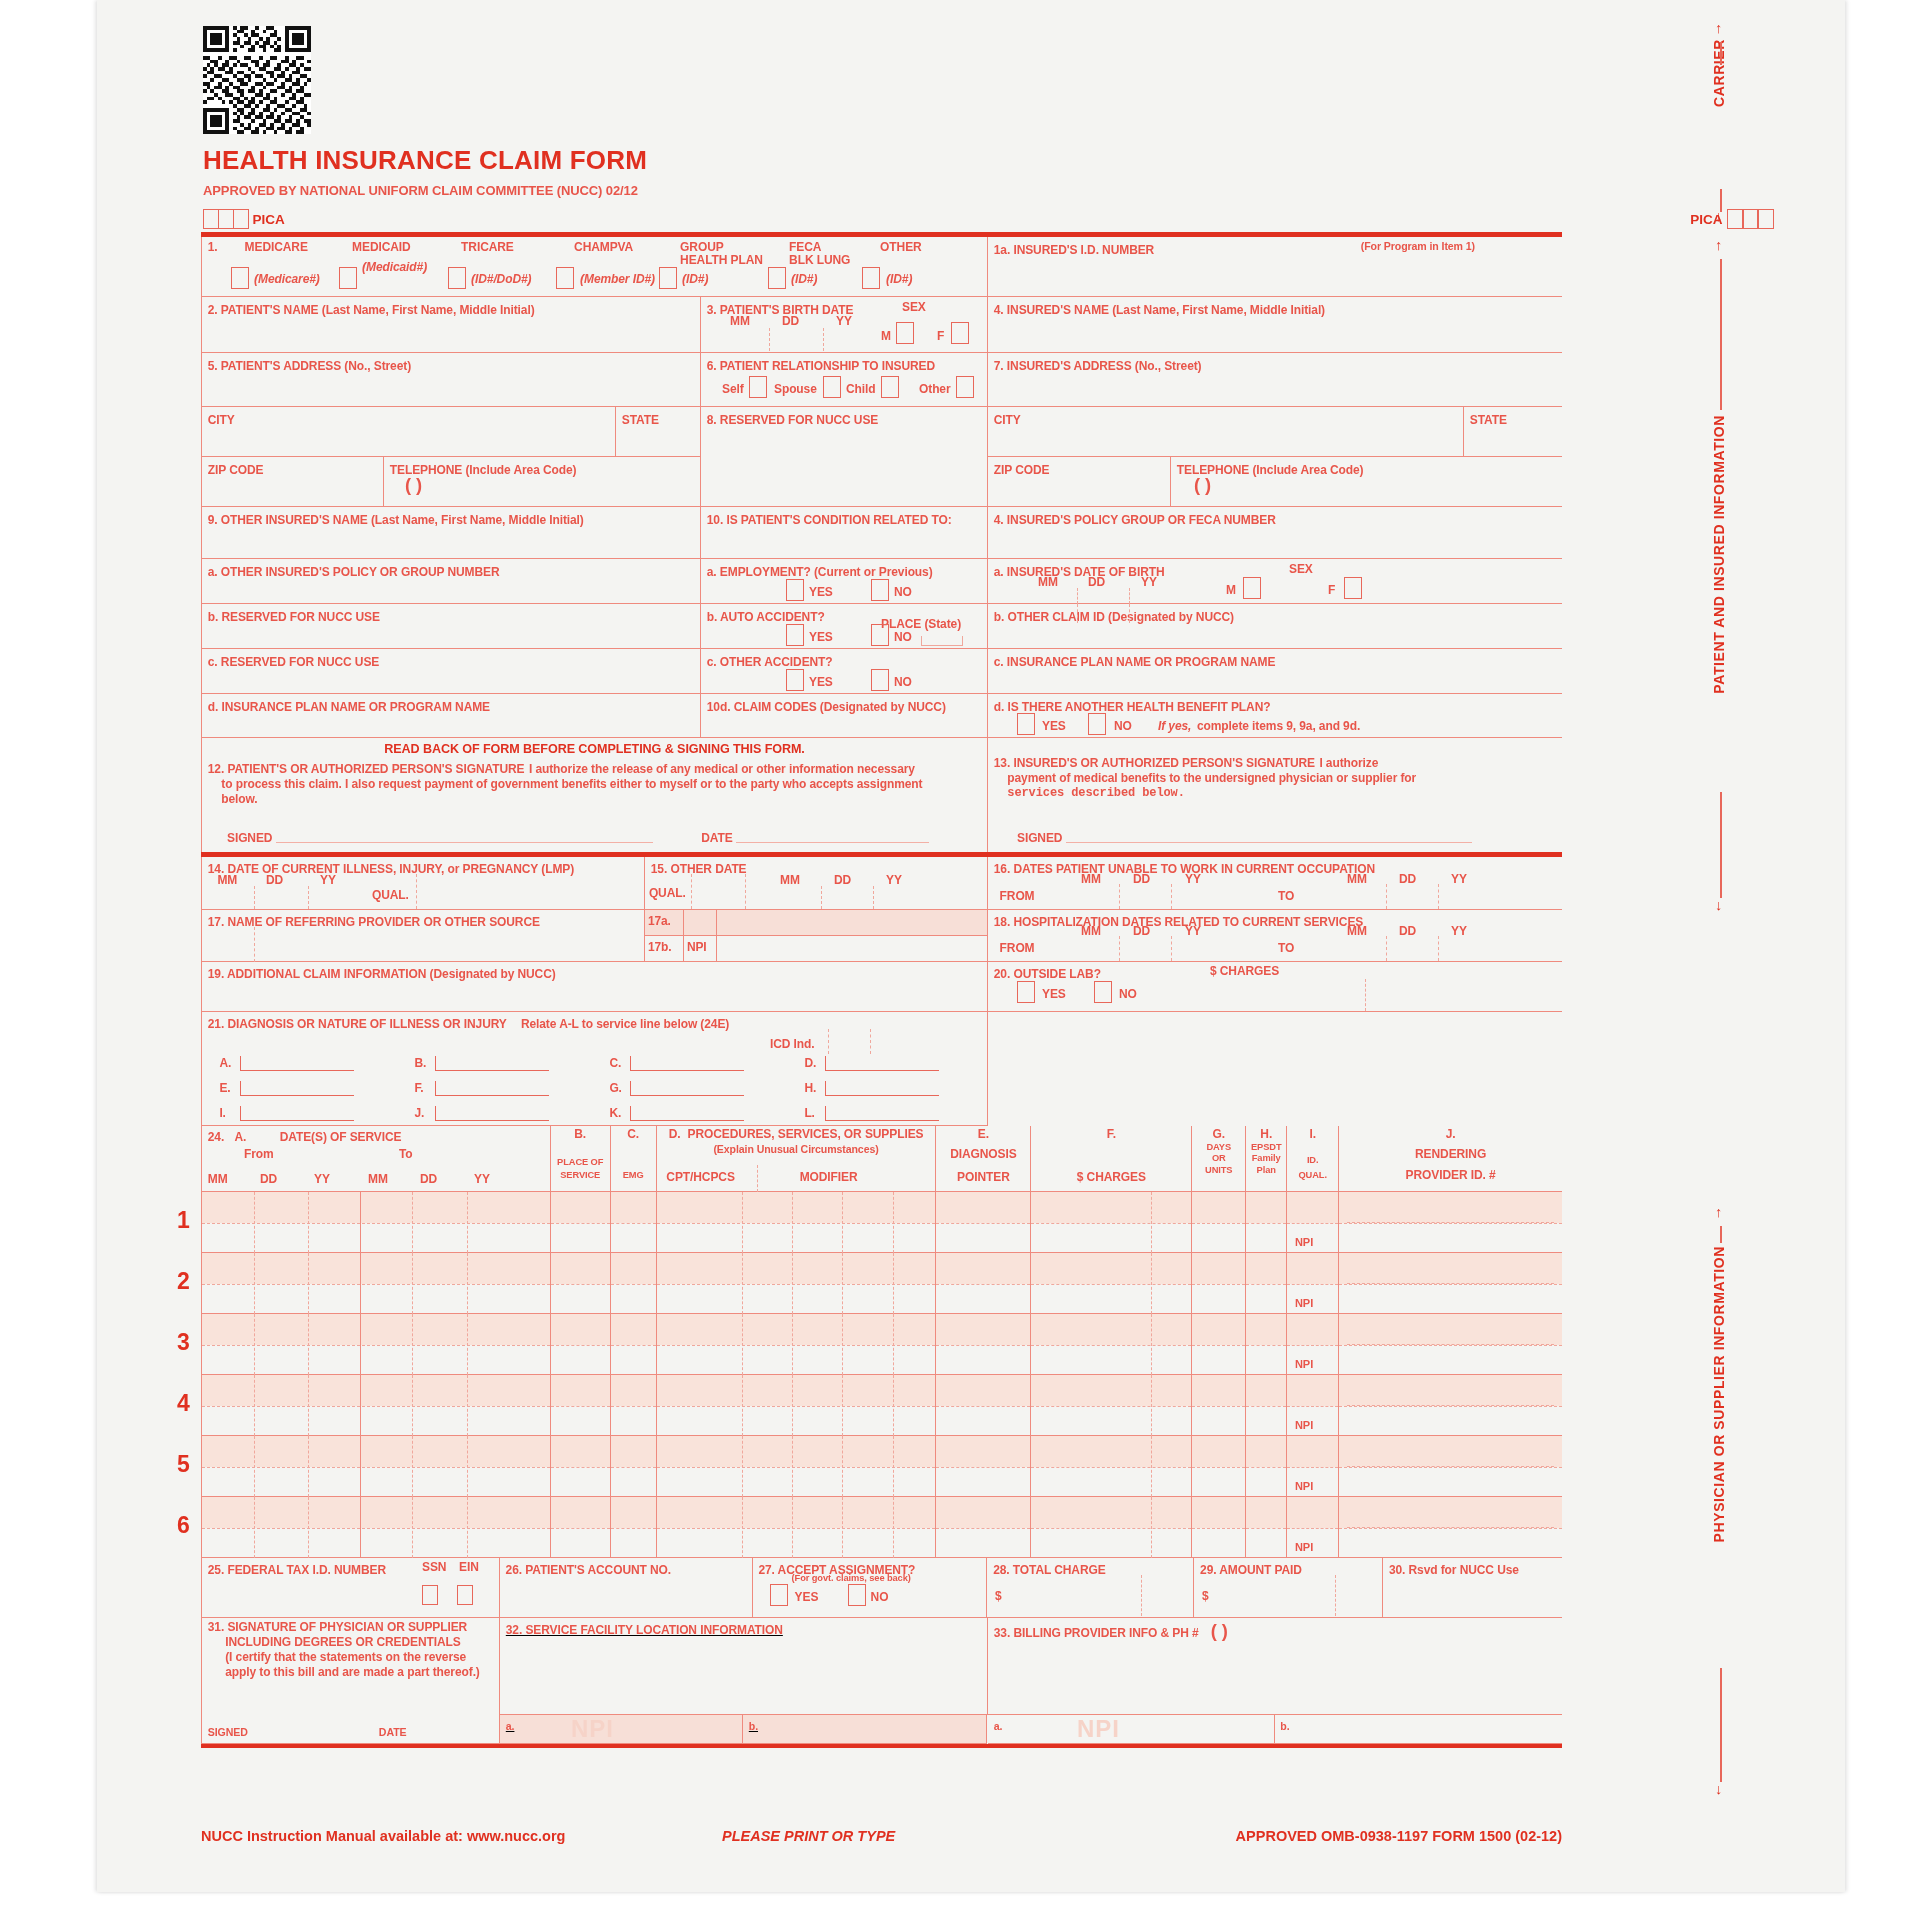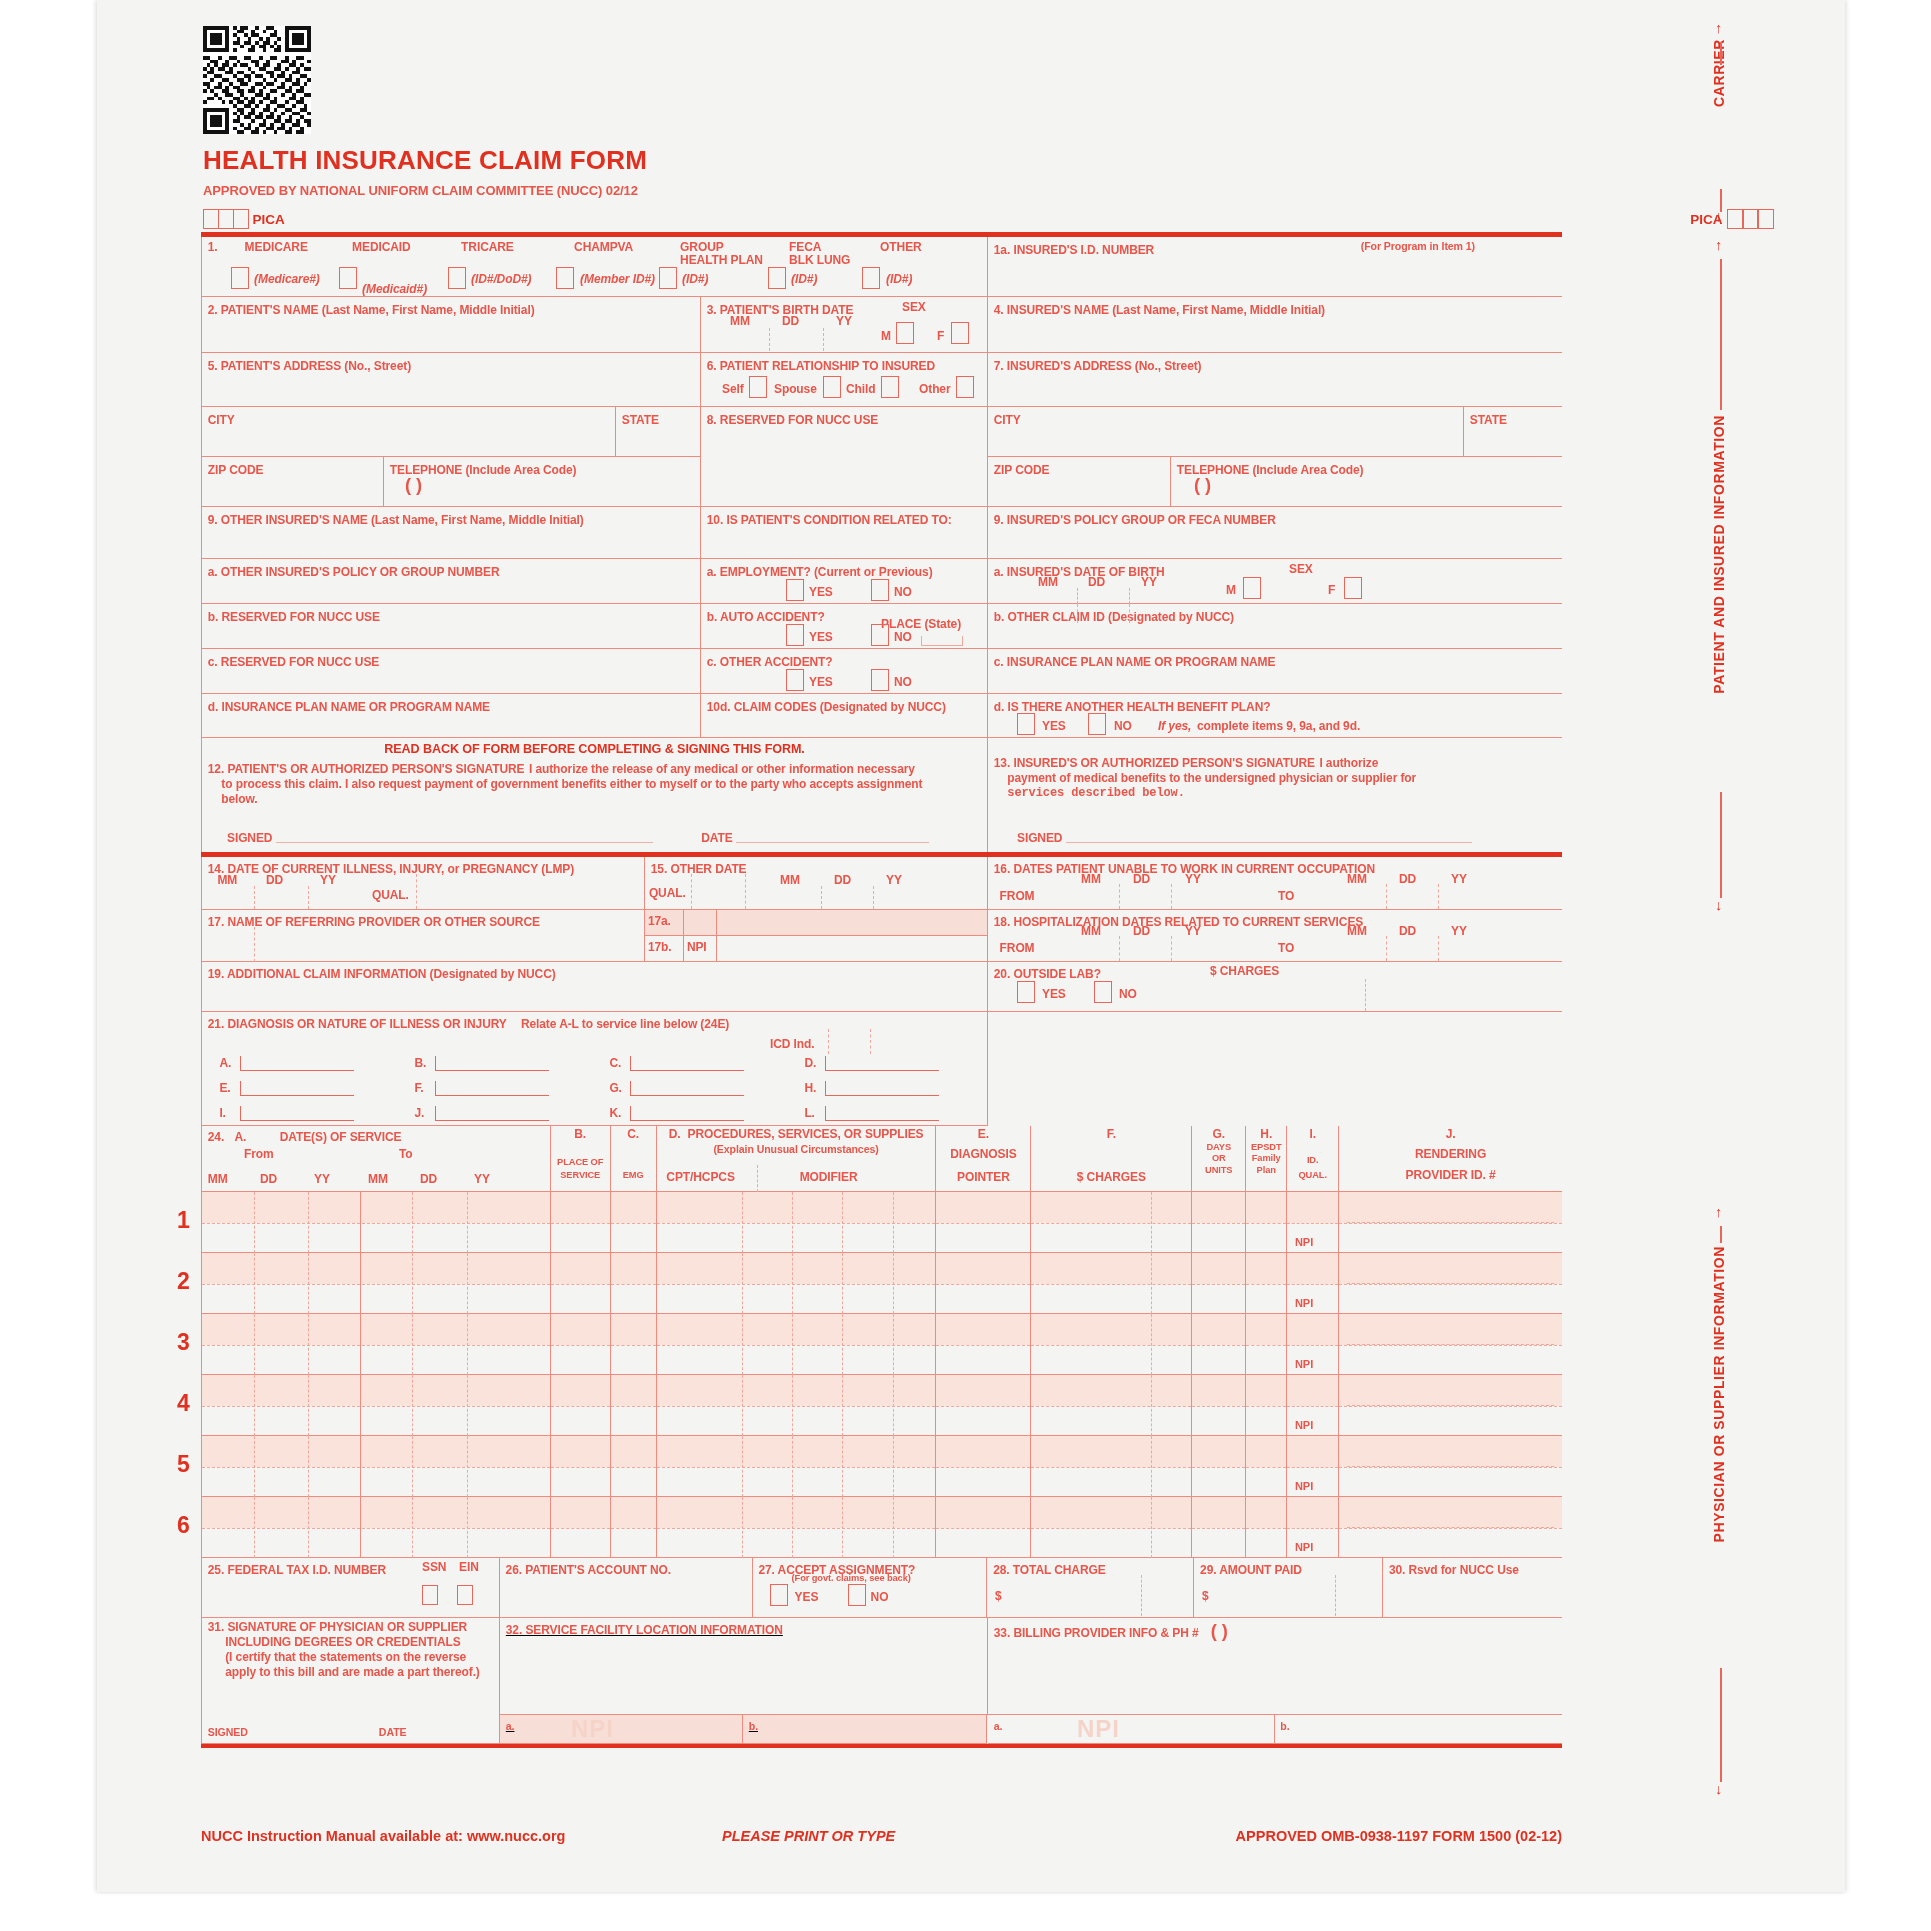--- a/index.html
+++ b/index.html
@@ -375,21 +375,21 @@
             <span class="lab" style="position:absolute; left:343px; top:0;">CHAMPVA</span>
             <span class="lab" style="position:absolute; left:449px; top:0;">GROUP</span>
             <span class="lab" style="position:absolute; left:449px; top:13.5px;">HEALTH PLAN</span>
             <span class="lab" style="position:absolute; left:558px; top:0;">FECA</span>
             <span class="lab" style="position:absolute; left:558px; top:13.5px;">BLK LUNG</span>
             <span class="lab" style="position:absolute; left:649px; top:0;">OTHER</span>
 
             <span class="cb" style="position:absolute; left:0px; top:27px;"></span>
             <span class="lab it" style="position:absolute; left:23px; top:32px;">(Medicare#)</span>
             <span class="cb" style="position:absolute; left:108px; top:27px;"></span>
-            <span class="lab it" style="position:absolute; left:131px; top:42px;">(Medicaid#)</span>
+            <span class="lab it" style="position:absolute; left:131px; top:20px;">(Medicaid#)</span>
             <span class="cb" style="position:absolute; left:217px; top:27px;"></span>
             <span class="lab it" style="position:absolute; left:240px; top:32px;">(ID#/DoD#)</span>
             <span class="cb" style="position:absolute; left:325px; top:27px;"></span>
             <span class="lab it" style="position:absolute; left:349px; top:32px;">(Member ID#)</span>
             <span class="cb" style="position:absolute; left:428px; top:27px;"></span>
             <span class="lab it" style="position:absolute; left:451px; top:32px;">(ID#)</span>
             <span class="cb" style="position:absolute; left:537px; top:27px;"></span>
             <span class="lab it" style="position:absolute; left:560px; top:32px;">(ID#)</span>
             <span class="cb" style="position:absolute; left:631px; top:27px;"></span>
             <span class="lab it" style="position:absolute; left:655px; top:32px;">(ID#)</span>
@@ -481,21 +481,21 @@
     </div>
 
     <div class="row">
       <div class="cell outerL" style="width:500px; height:52px;">
         <span class="lab">9. OTHER INSURED'S NAME (Last Name, First Name, Middle Initial)</span>
       </div>
       <div class="cell" style="width:287px; height:52px;">
         <span class="lab">10. IS PATIENT'S CONDITION RELATED TO:</span>
       </div>
       <div class="cell nor" style="width:574px; height:52px;">
-        <span class="lab">9. INSURED'S POLICY GROUP OR FECA NUMBER</span>
+        <span class="lab">4. INSURED'S POLICY GROUP OR FECA NUMBER</span>
       </div>
     </div>
 
     <div class="row">
       <div class="cell outerL" style="width:500px; height:45px;">
         <span class="lab">a. OTHER INSURED'S POLICY OR GROUP NUMBER</span>
       </div>
       <div class="cell" style="width:287px; height:45px;">
         <span class="lab">a. EMPLOYMENT? (Current or Previous)</span>
         <span class="cb" style="position:absolute; left:85px; top:20px;"></span>

